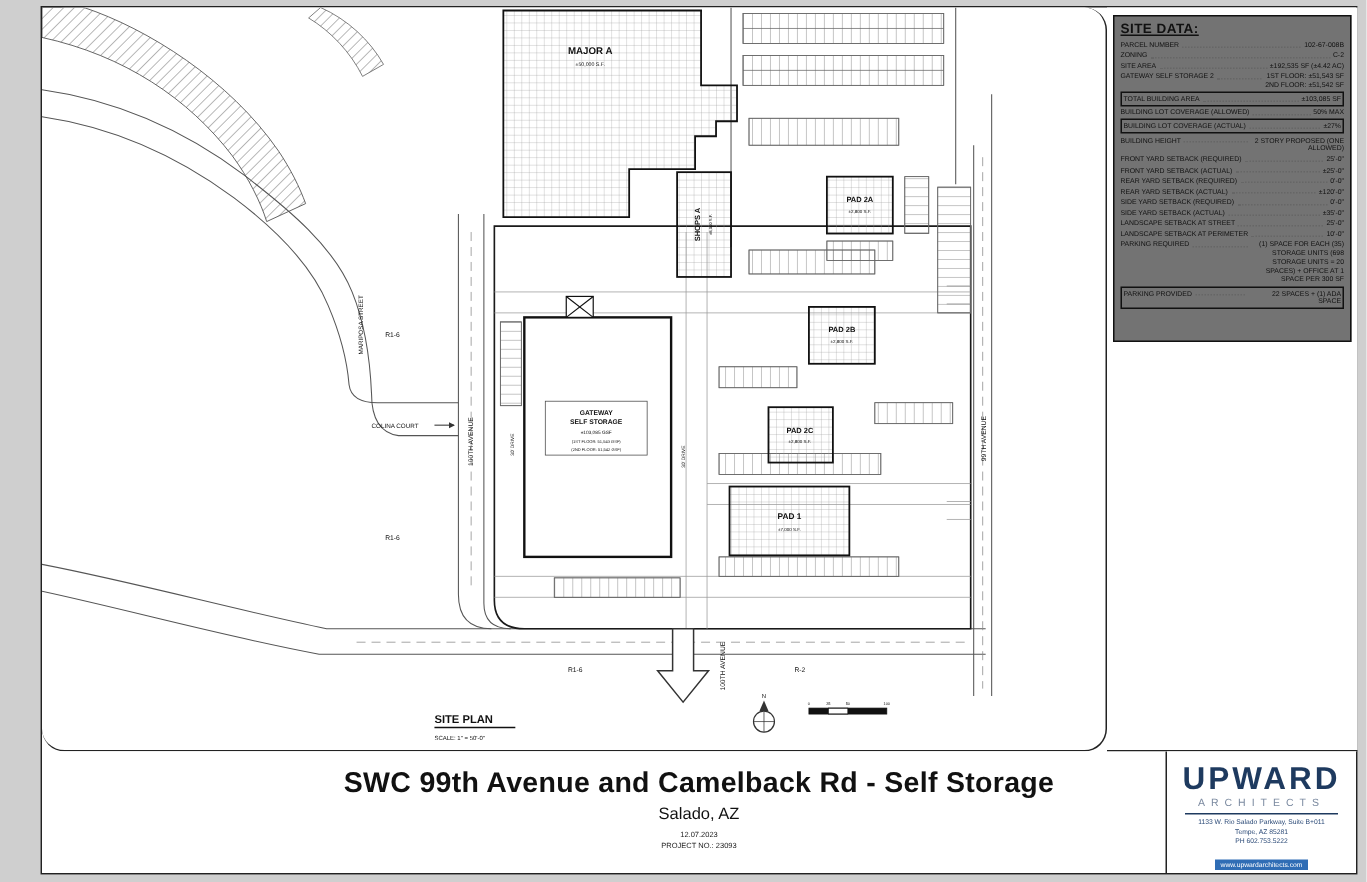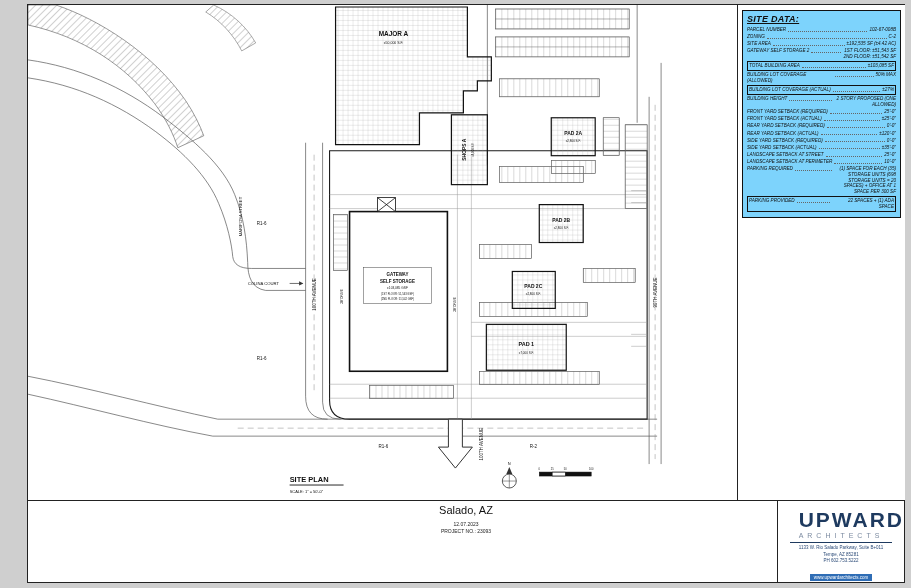--- a/index.html
+++ b/index.html
@@ -9,50 +9,51 @@
     position:relative;overflow:hidden;
   }
   .sheet{
     position:absolute;left:27px;top:4px;width:878px;height:579px;
     background:#fff;border:1px solid #222;box-sizing:border-box;
   }
   .drawing{
     position:absolute;left:0;top:0;width:710px;height:496px;
     border-right:1px solid #222;border-bottom:1px solid #222;box-sizing:border-box;
     background:#fff;
+    border-radius:15px;
   }
   .drawing svg{display:block;width:100%;height:100%;}
   svg text{font-family:"Liberation Sans",sans-serif;fill:#111;}
 
   .right-panel{
     position:absolute;left:710px;top:0;width:167px;height:496px;
     border-bottom:1px solid #222;box-sizing:border-box;background:#fff;
   }
   .site-data{
-    margin:5px 4px;border:1.5px solid #111;padding:3px 4px 4px 4px;background:#7dd3fc;font-style:italic;
+    margin:5px 4px;border:1.5px solid #111;padding:3px 4px 20px 4px;background:#737373;
   }
   .sd-title{font-size:9px;font-weight:bold;text-decoration:underline;margin-bottom:3px;letter-spacing:.3px;}
   .sd-row{display:flex;align-items:flex-start;font-size:4.6px;line-height:1.25;margin-bottom:1.4px;}
   .sd-row.boxed{border:1px solid #111;padding:1px 1px;}
   .sd-label{max-width:86px;}
   .sd-dots{flex:1;border-bottom:1px dotted #666;height:3.6px;margin:0 2px;min-width:4px;}
   .sd-value{text-align:right;white-space:pre-line;max-width:62px;}
 
   .bottom{position:absolute;left:0;top:496px;width:876px;height:81px;background:#fff;}
   .titleblock{position:absolute;left:0;right:0;top:0;height:100%;text-align:center;}
   .tb-title{font-size:19px;font-weight:bold;margin-top:11px;letter-spacing:.2px;}
   .tb-sub{font-size:11px;margin-top:3px;}
   .tb-date{font-size:5px;margin-top:5px;color:#222;}
   .tb-proj{font-size:5px;margin-top:1px;color:#222;}
 
   .logoblock{
     position:absolute;right:0;top:0;width:127px;height:81px;background:#fff;
     border-left:1px solid #222;box-sizing:border-box;text-align:center;
   }
-  .logo-name{font-size:21px;font-weight:bold;color:#1e3a5f;letter-spacing:2px;margin-top:7px;text-align:right;}
+  .logo-name{font-size:21px;font-weight:bold;color:#1e3a5f;letter-spacing:2px;margin-top:7px;}
   .logo-tag{font-size:7px;letter-spacing:4px;color:#7b8aa0;margin-top:0;}
   .logo-divider{height:1px;background:#1e3a5f;margin:3px 12px 2px 12px;}
   .logo-addr{font-size:4.5px;color:#2b4a77;line-height:1.45;}
   .logo-web{display:inline-block;background:#2f6db5;color:#fff;font-size:4.5px;padding:1px 4px;margin-top:2px;}
 </style>
 </head>
 <body>
 
 <div class="sheet">
 
@@ -329,20 +330,21 @@
     <span class="sd-label">PARKING PROVIDED</span>
     <span class="sd-dots"></span>
     <span class="sd-value">22 SPACES + (1) ADA SPACE</span>
   </div>
         </div>
     </div>
   </div>
 
   <div class="bottom">
     <div class="titleblock">
+      <div class="tb-title">SWC 99th Avenue and Camelback Rd - Self Storage</div>
       <div class="tb-sub">Salado, AZ</div>
       <div class="tb-date">12.07.2023</div>
       <div class="tb-proj">PROJECT NO.: 23093</div>
     </div>
     <div class="logoblock">
       <div class="logo-name">UPWARD</div>
       <div class="logo-tag">ARCHITECTS</div>
       <div class="logo-divider"></div>
       <div class="logo-addr">1133 W. Rio Salado Parkway, Suite B+011</div>
       <div class="logo-addr">Tempe, AZ 85281</div>

